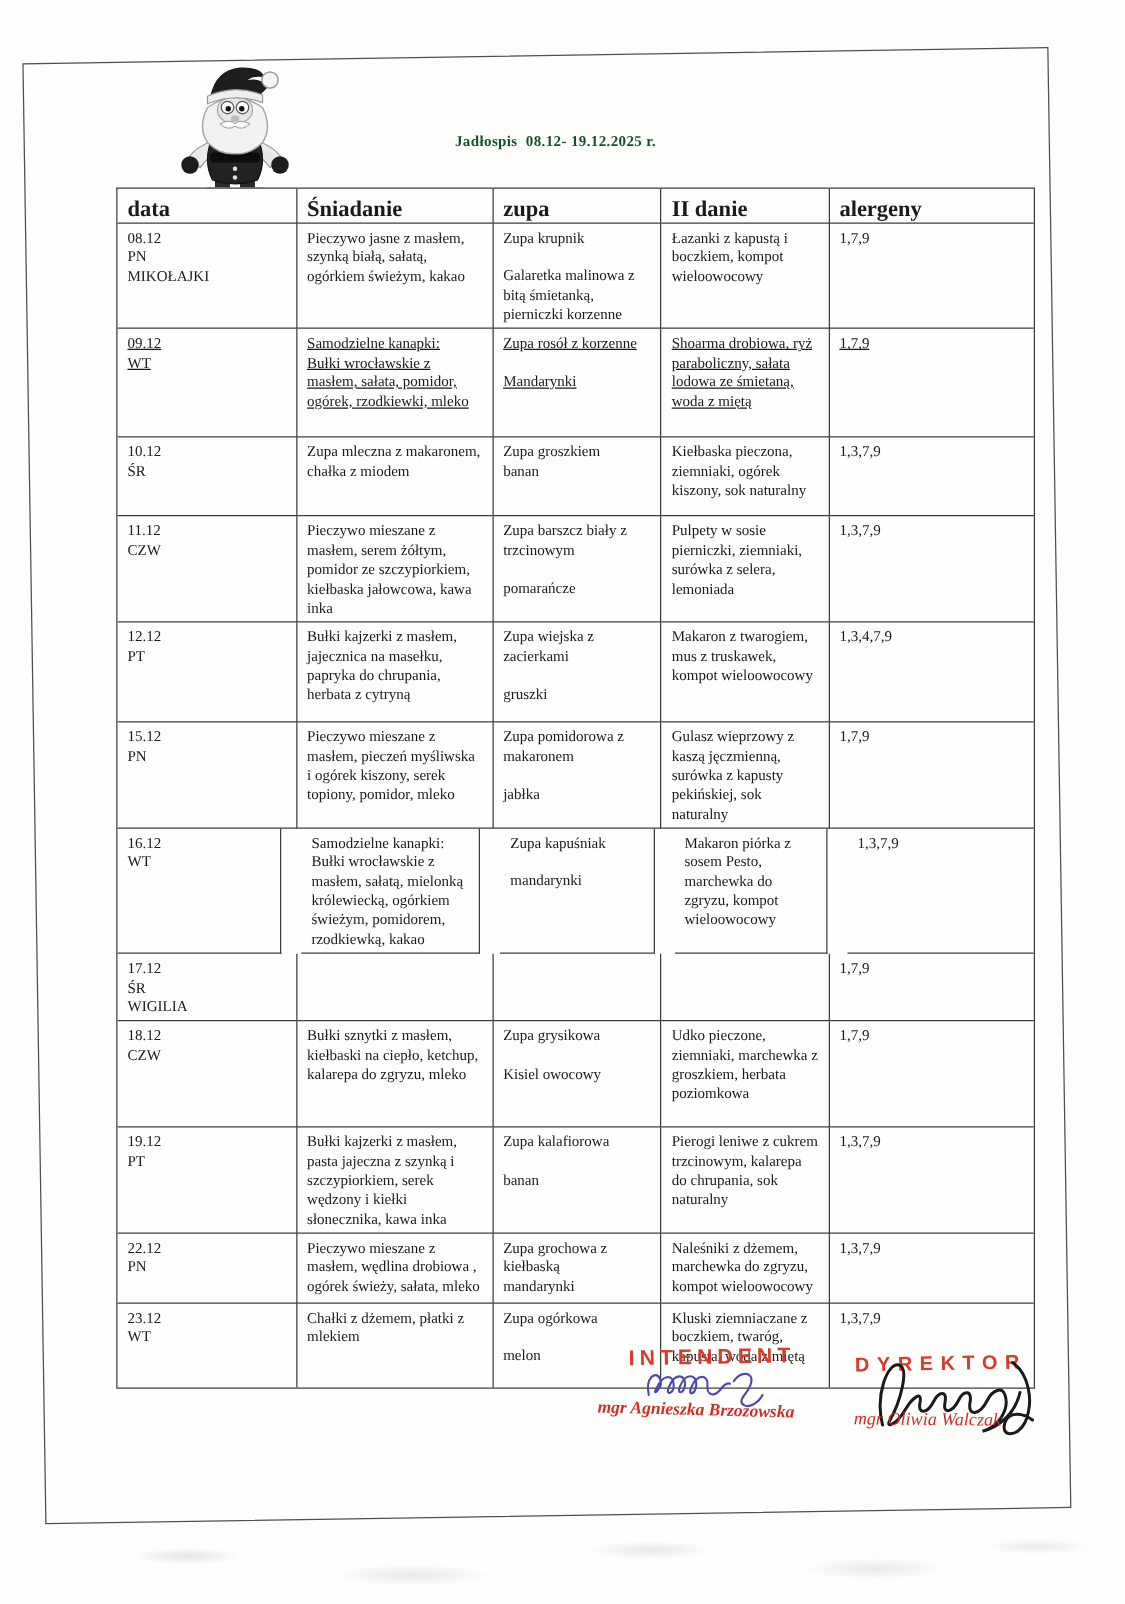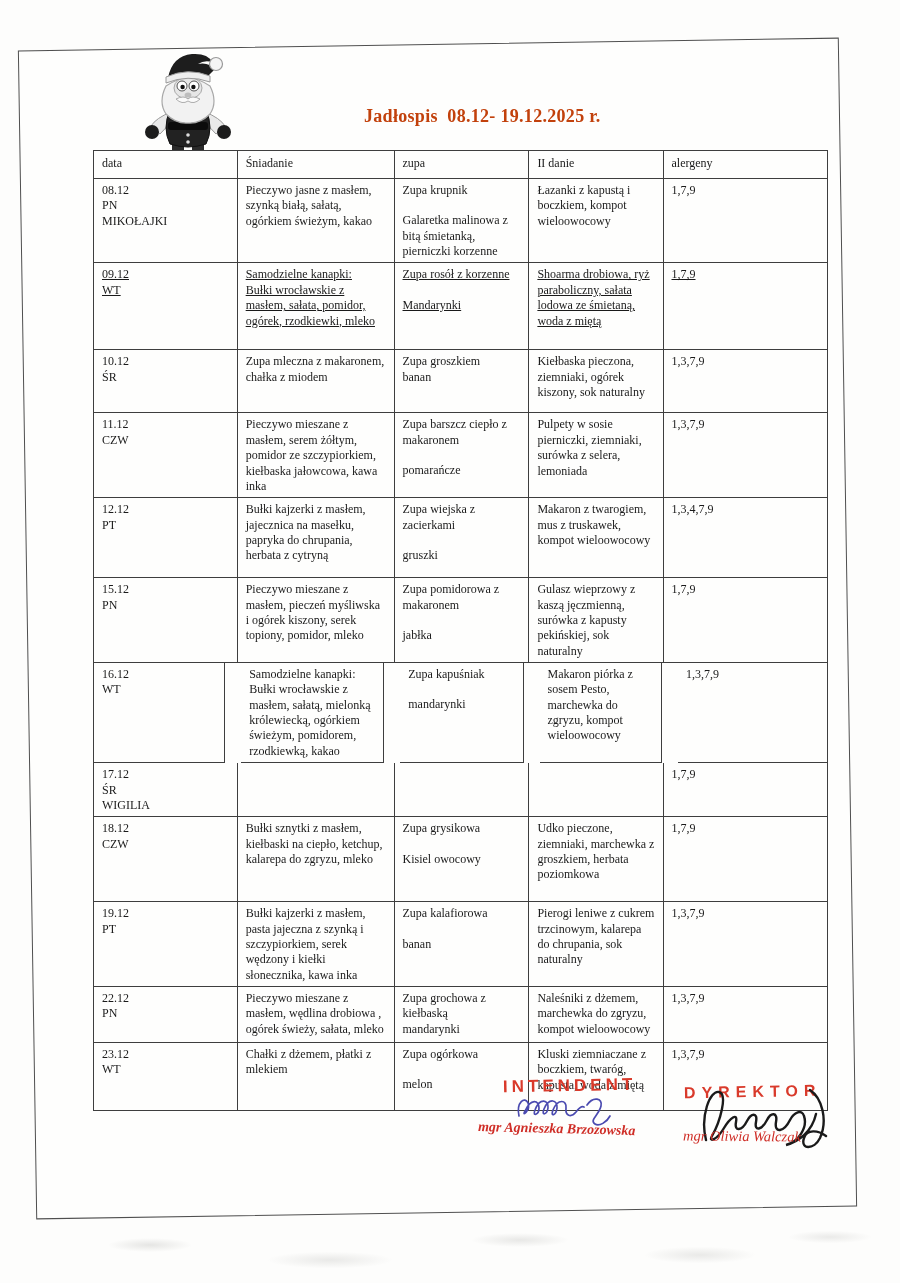--- a/index.html
+++ b/index.html
@@ -20,21 +20,21 @@
     background:
       radial-gradient(60px 10px at 150px 30px, rgba(120,120,115,.18), transparent 70%),
       radial-gradient(90px 12px at 330px 45px, rgba(120,120,115,.15), transparent 70%),
       radial-gradient(70px 10px at 520px 25px, rgba(120,120,115,.16), transparent 70%),
       radial-gradient(80px 12px at 700px 40px, rgba(120,120,115,.15), transparent 70%),
       radial-gradient(60px 9px at 830px 22px, rgba(120,120,115,.14), transparent 70%);
   }
   .santa{position:absolute;left:138px;top:50px;width:100px;height:110px;}
   .doc-title{
     position:absolute;left:364px;top:106px;
-    font-size:18px;font-weight:bold;white-space:pre;letter-spacing:.3px;color:#c2410c;
+    font-size:12px;font-weight:bold;white-space:pre;letter-spacing:.3px;color:#14532d;
   }
   .menu-table{
     position:absolute;left:93px;top:150px;width:733px;
     border:1.4px solid #3e3e3e;
     font-size:12px;line-height:1.28;
     background:#fefefd;
   }
   .trow{display:flex;align-items:stretch;}
   .cell{
     box-sizing:border-box;
@@ -42,21 +42,21 @@
     padding:4px 8px 3px 8px;
     white-space:pre-line;
     overflow:hidden;
   }
   .cell:last-child{border-right:none;}
   .c-date{width:19.6%;}
   .c-breakfast{width:21.4%;}
   .c-soup{width:18.4%;white-space:normal;}
   .c-second{width:18.3%;}
   .c-allerg{width:22.3%;}
-  .thead .cell{font-weight:normal;font-size:12px;height:28px;padding-top:5px;white-space:nowrap;}
+  .thead .cell{font-weight:bold;font-size:18px;height:28px;padding-top:5px;white-space:nowrap;}
   #tbody .trow:nth-child(1){min-height:75px;}
   #tbody .trow:nth-child(2){min-height:87px;text-decoration:underline;}
   #tbody .trow:nth-child(3){min-height:63px;}
   #tbody .trow:nth-child(4){min-height:70px;}
   #tbody .trow:nth-child(5){min-height:80px;}
   #tbody .trow:nth-child(6){min-height:80px;}
   #tbody .trow:nth-child(7){min-height:85px;gap:16px;}
   #tbody .trow:nth-child(8){min-height:50px;}
   #tbody .trow:nth-child(9){min-height:85px;}
   #tbody .trow:nth-child(10){min-height:64px;}
@@ -172,21 +172,21 @@
     </div>
     <div class="cell c-second">Kiełbaska pieczona, ziemniaki, ogórek kiszony, sok naturalny</div>
     <div class="cell c-allerg">1,3,7,9</div>
   </div>
 
   <div class="trow">
     <div class="cell c-date">11.12
 CZW</div>
     <div class="cell c-breakfast">Pieczywo mieszane z masłem, serem żółtym, pomidor ze szczypiorkiem, kiełbaska jałowcowa, kawa inka</div>
     <div class="cell c-soup">
-      <div class="soup-main">Zupa barszcz ciepło z makaronem</div>
+      <div class="soup-main">Zupa barszcz biały z trzcinowym</div>
       <div class="soup-gap"></div>
       <div class="soup-extra">pomarańcze</div>
     </div>
     <div class="cell c-second">Pulpety w sosie pierniczki, ziemniaki, surówka z selera, lemoniada</div>
     <div class="cell c-allerg">1,3,7,9</div>
   </div>
 
   <div class="trow">
     <div class="cell c-date">12.12
 PT</div>

